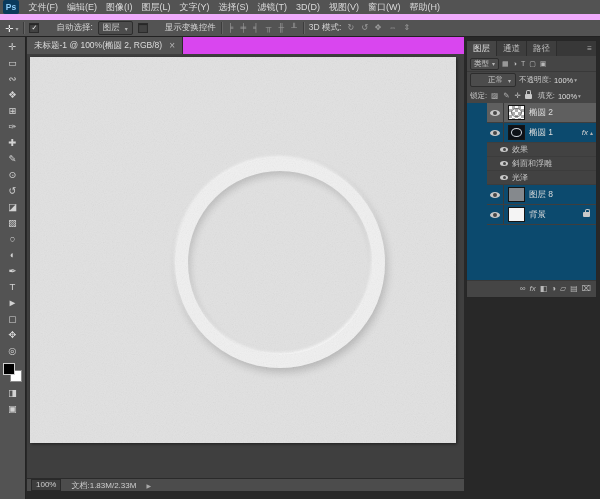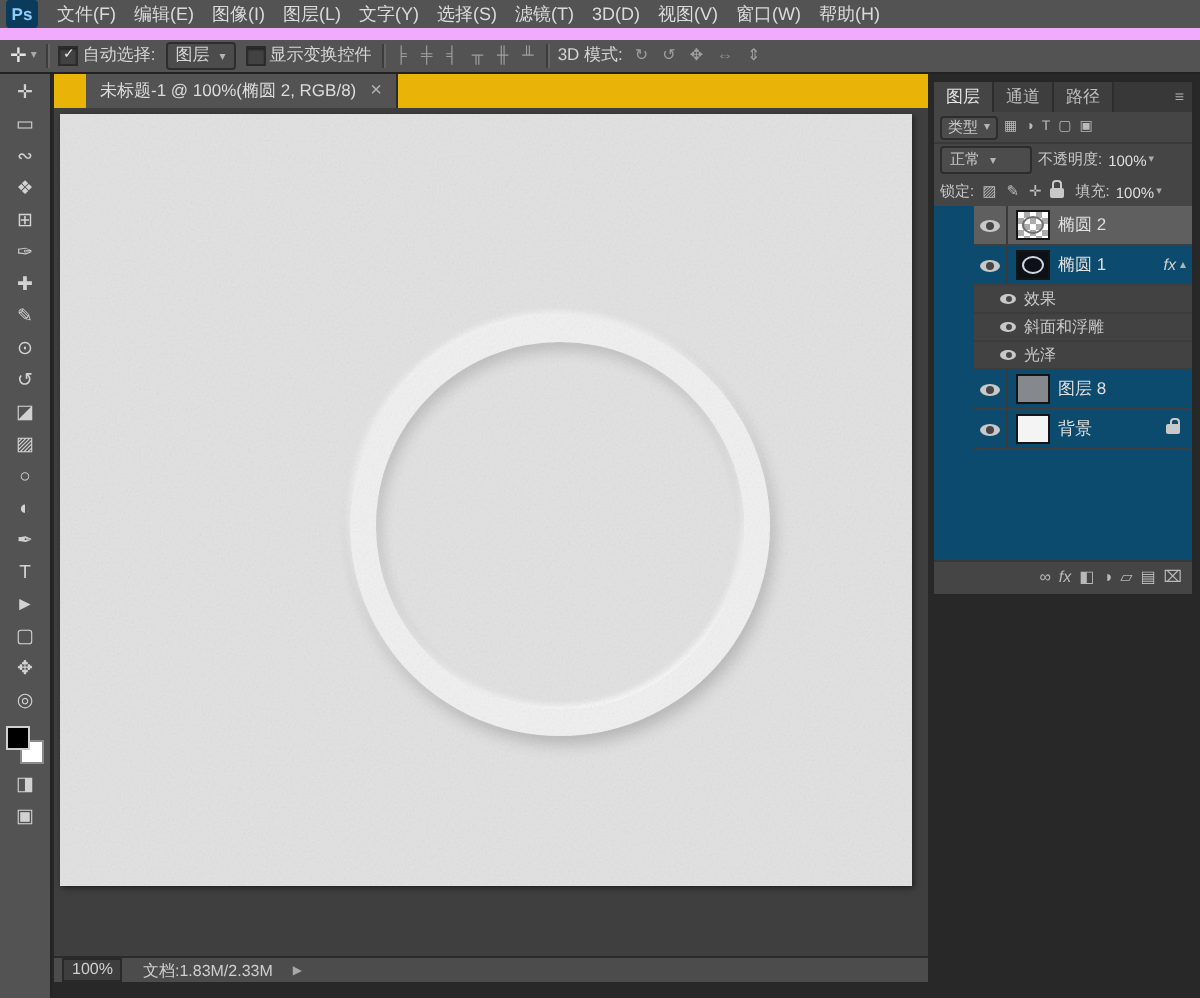--- a/index.html
+++ b/index.html
@@ -9,36 +9,36 @@
   
   .menubar{position:absolute;left:0;top:0;width:600px;height:20px;background:#535353;border-bottom:6px solid #f0abfc;display:flex;align-items:center;padding-left:3px;box-sizing:border-box;}
   .ps-logo{width:16px;height:14px;border-radius:2px;background:#0a3a5c;color:#8ecdf8;font-size:8.5px;font-weight:700;display:flex;align-items:center;justify-content:center;margin-right:5px;flex:none;}
   .menu-item{font-size:9px;color:#dadada;padding:0 4.5px;line-height:19px;white-space:nowrap;cursor:default;}
 
   
   .optionsbar{position:absolute;left:0;top:20px;width:600px;height:17px;background:#535353;border-bottom:1px solid #222;display:flex;align-items:center;box-sizing:border-box;padding:0 5px;gap:5px;font-size:8.5px;color:#d4d4d4;}
   .ob-tool{font-size:10px;color:#e6e6e6;}
   .ob-tool::after{content:"▾";font-size:6px;color:#a9a9a9;margin-left:2px;vertical-align:middle;}
   .sep{width:1px;height:12px;background:#3c3c3c;box-shadow:1px 0 0 #646464;flex:none;}
-  .checkbox{display:flex;align-items:center;gap:2px;}
+  .checkbox{display:flex;align-items:center;gap:17px;}
   .cb-box{width:8px;height:8px;background:#424242;border:1px solid #2b2b2b;box-shadow:inset 0 1px 1px rgba(0,0,0,.45);font-size:7px;line-height:8px;color:#ececec;text-align:center;flex:none;}
   .dd{background:#4c4c4c;border:1px solid #2d2d2d;border-radius:2px;padding:0 4px;height:12px;display:flex;align-items:center;gap:5px;}
   .dd::after{content:"▾";font-size:6px;color:#b5b5b5;}
   .icon-btn{font-size:8px;color:#9f9f9f;padding:0 1px;line-height:1;}
 
   
   .toolbar{position:absolute;left:0;top:37px;width:26px;height:462px;background:#535353;border-right:1px solid #232323;box-sizing:border-box;display:flex;flex-direction:column;align-items:center;padding-top:1px;}
   .tool{width:24px;height:16px;display:flex;align-items:center;justify-content:center;font-size:9.5px;color:#d2d2d2;flex:none;}
   .swatches{position:relative;width:19px;height:19px;margin:5px 0 2px;flex:none;}
   .fg-swatch{position:absolute;left:0;top:0;width:10px;height:10px;background:#000;border:1px solid #d0d0d0;z-index:2;}
   .bg-swatch{position:absolute;right:0;bottom:0;width:10px;height:10px;background:#fff;border:1px solid #8a8a8a;}
 
   
   .docarea{position:absolute;left:27px;top:37px;width:437px;height:462px;background:#282828;}
-  .tabbar{position:absolute;left:0;top:0;right:0;height:17px;background:#eab308;border-bottom:5px solid #4d7c0f;display:flex;padding-left:16px;}
+  .tabbar{position:absolute;left:0;top:0;right:0;height:17px;background:#d946ef;border-bottom:5px solid #4d7c0f;display:flex;}
   .doc-tab{background:#535353;display:flex;align-items:center;gap:7px;padding:0 7px;font-size:8.5px;color:#dcdcdc;max-width:250px;white-space:nowrap;overflow:hidden;border-right:1px solid #2a2a2a;}
   .tab-close{color:#b4b4b4;font-size:10px;line-height:1;}
   .pasteboard{position:absolute;left:0;top:17px;right:0;bottom:21px;background:#3f3f3f;}
   .canvas{position:absolute;left:3px;top:3px;width:426px;height:386px;background:#e1e1e1;overflow:hidden;box-shadow:1px 1px 3px rgba(0,0,0,.5);}
   .noise-svg{position:absolute;left:0;top:0;pointer-events:none;}
   .ring{position:absolute;left:145px;top:101px;width:210px;height:210px;border-radius:50%;background:rgba(255,255,255,.5);box-shadow:2px 4px 8px rgba(0,0,0,.20),-1px -2px 3px rgba(255,255,255,.85);}
   .ring-core{position:absolute;left:13px;top:13px;right:13px;bottom:13px;border-radius:50%;background:#e1e1e1;box-shadow:inset 2px 4px 7px rgba(0,0,0,.16),inset -1px -2px 3px rgba(255,255,255,.9);}
   .statusbar{position:absolute;left:0;bottom:8px;right:0;height:13px;background:#4c4c4c;border-top:1px solid #2a2a2a;display:flex;align-items:center;gap:10px;padding:0 4px;font-size:8px;color:#cfcfcf;box-sizing:border-box;}
   .zoom-box{background:#3e3e3e;border:1px solid #292929;padding:0 4px;height:10px;line-height:10px;}
   .status-arrow{font-size:6px;color:#a8a8a8;}
@@ -47,21 +47,21 @@
   .rightcol{position:absolute;left:466px;top:37px;width:134px;height:462px;}
   .layers-panel{position:absolute;left:0;top:3px;width:131px;height:258px;background:#454545;border:1px solid #272727;box-sizing:border-box;}
   .ptabs{height:15px;background:#383838;display:flex;align-items:stretch;}
   .ptab{padding:0 6px;font-size:8.5px;line-height:15px;color:#bdbdbd;background:#3e3e3e;border-right:1px solid #2d2d2d;white-space:nowrap;}
   .ptab.active{background:#454545;color:#e4e4e4;}
   .pmenu{margin-left:auto;font-size:8px;color:#b0b0b0;line-height:15px;padding-right:4px;}
   .filter-row{height:15px;display:flex;align-items:center;gap:2px;padding:0 3px;border-bottom:1px solid #393939;font-size:7.5px;color:#c9c9c9;}
   .dd.tiny{height:10px;padding:0 3px;font-size:7.5px;gap:3px;}
   .ficon{font-size:7px;color:#b9b9b9;padding:0 1px;line-height:1;}
   .blend-row,.lock-row{height:16px;display:flex;align-items:center;gap:3px;padding:0 3px;font-size:7.5px;color:#c9c9c9;}
-  .blend-dd{width:36px;justify-content:flex-start;}
+  .blend-dd{width:36px;justify-content:flex-end;}
   .val{display:flex;align-items:center;gap:1px;color:#dfdfdf;}
   .val::after{content:"▾";font-size:5.5px;color:#a9a9a9;}
   .lk{font-size:7.5px;color:#bdbdbd;padding:0 1px;line-height:1;}
 
   .layer-list{position:absolute;left:0;top:62px;right:0;bottom:16px;background:#0c4a6e;overflow:hidden;padding-left:20px;}
   .lrow{height:19px;display:flex;align-items:center;border-bottom:1px solid #3e3e3e;}
   .lrow.selected{background:#5f5f5f;}
   .eye-cell{width:16px;align-self:stretch;display:flex;align-items:center;justify-content:center;border-right:1px solid #3a3a3a;flex:none;}
   .eye{width:10px;height:6px;background:#c9c9c9;border-radius:50%;position:relative;}
   .eye::after{content:"";position:absolute;left:3px;top:1px;width:4px;height:4px;background:#474747;border-radius:50%;}

